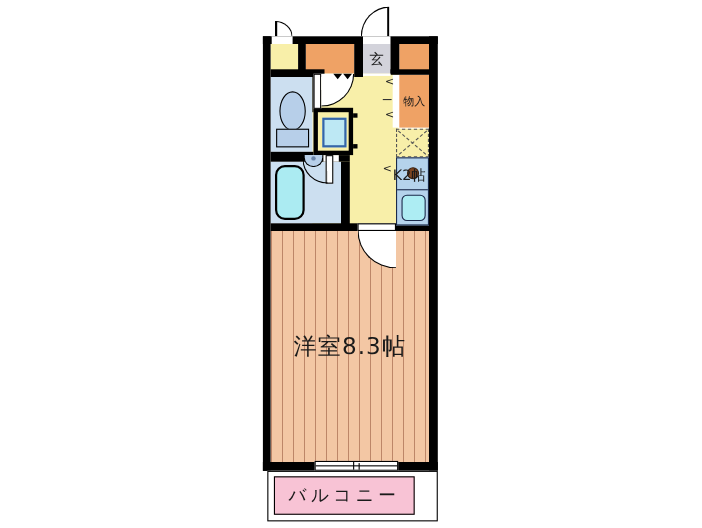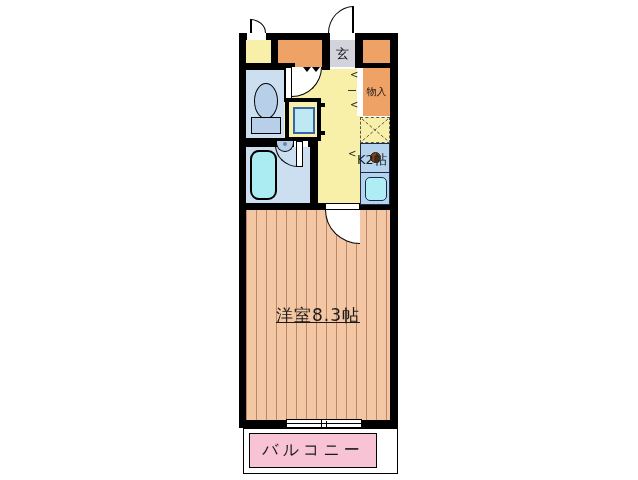--- a/index.html
+++ b/index.html
@@ -11,21 +11,21 @@
   .region{display:flex;align-items:center;justify-content:center;}
   .ps-closet{background:var(--c-kitchen-floor,#f8efa9);}
   .closet{background:var(--c-closet-orange,#efa265);}
   .entry{background:var(--c-entrance-gray,#d3d3db);font-size:13px;}
   .wet{background:var(--c-wet-floor,#ccdff0);}
   .kitchen{background:var(--c-kitchen-floor,#f8efa9);}
   .main-room{background-color:var(--c-room-floor,#f3c7a4);
     background-image:repeating-linear-gradient(90deg,var(--c-room-stripe,#bd8668) 0px,
       var(--c-room-stripe,#bd8668) 1px,transparent 1px,transparent 10px);
     display:flex;align-items:center;justify-content:center;}
-  .main-room span{position:static;font-size:17px;letter-spacing:1px;text-decoration:underline;}
+  .main-room span{position:static;font-size:21px;letter-spacing:1px;}
   .storage{font-size:10px;}
   .balcony-outer{background:#fff;border:1px solid #000;}
   .balcony{background:var(--c-balcony-pink,#f8c3d5);border:1px solid #000;
     display:flex;align-items:center;justify-content:center;font-size:16px;letter-spacing:4px;}
   .k-label{font-size:13px;display:flex;align-items:center;justify-content:center;}
   .fixture{background:var(--c-fixture-blue,#b7cfe9);border:1px solid #000;}
   .bathtub{background:var(--c-tub-cyan,#abebf2);border:2px solid #000;border-radius:9px;}
   .leaf{background:#fff;border:1px solid #000;}
   .chev{font-size:10px;line-height:1;color:#222;}
   .tri{width:0;height:0;border-left:4px solid transparent;border-right:4px solid transparent;

